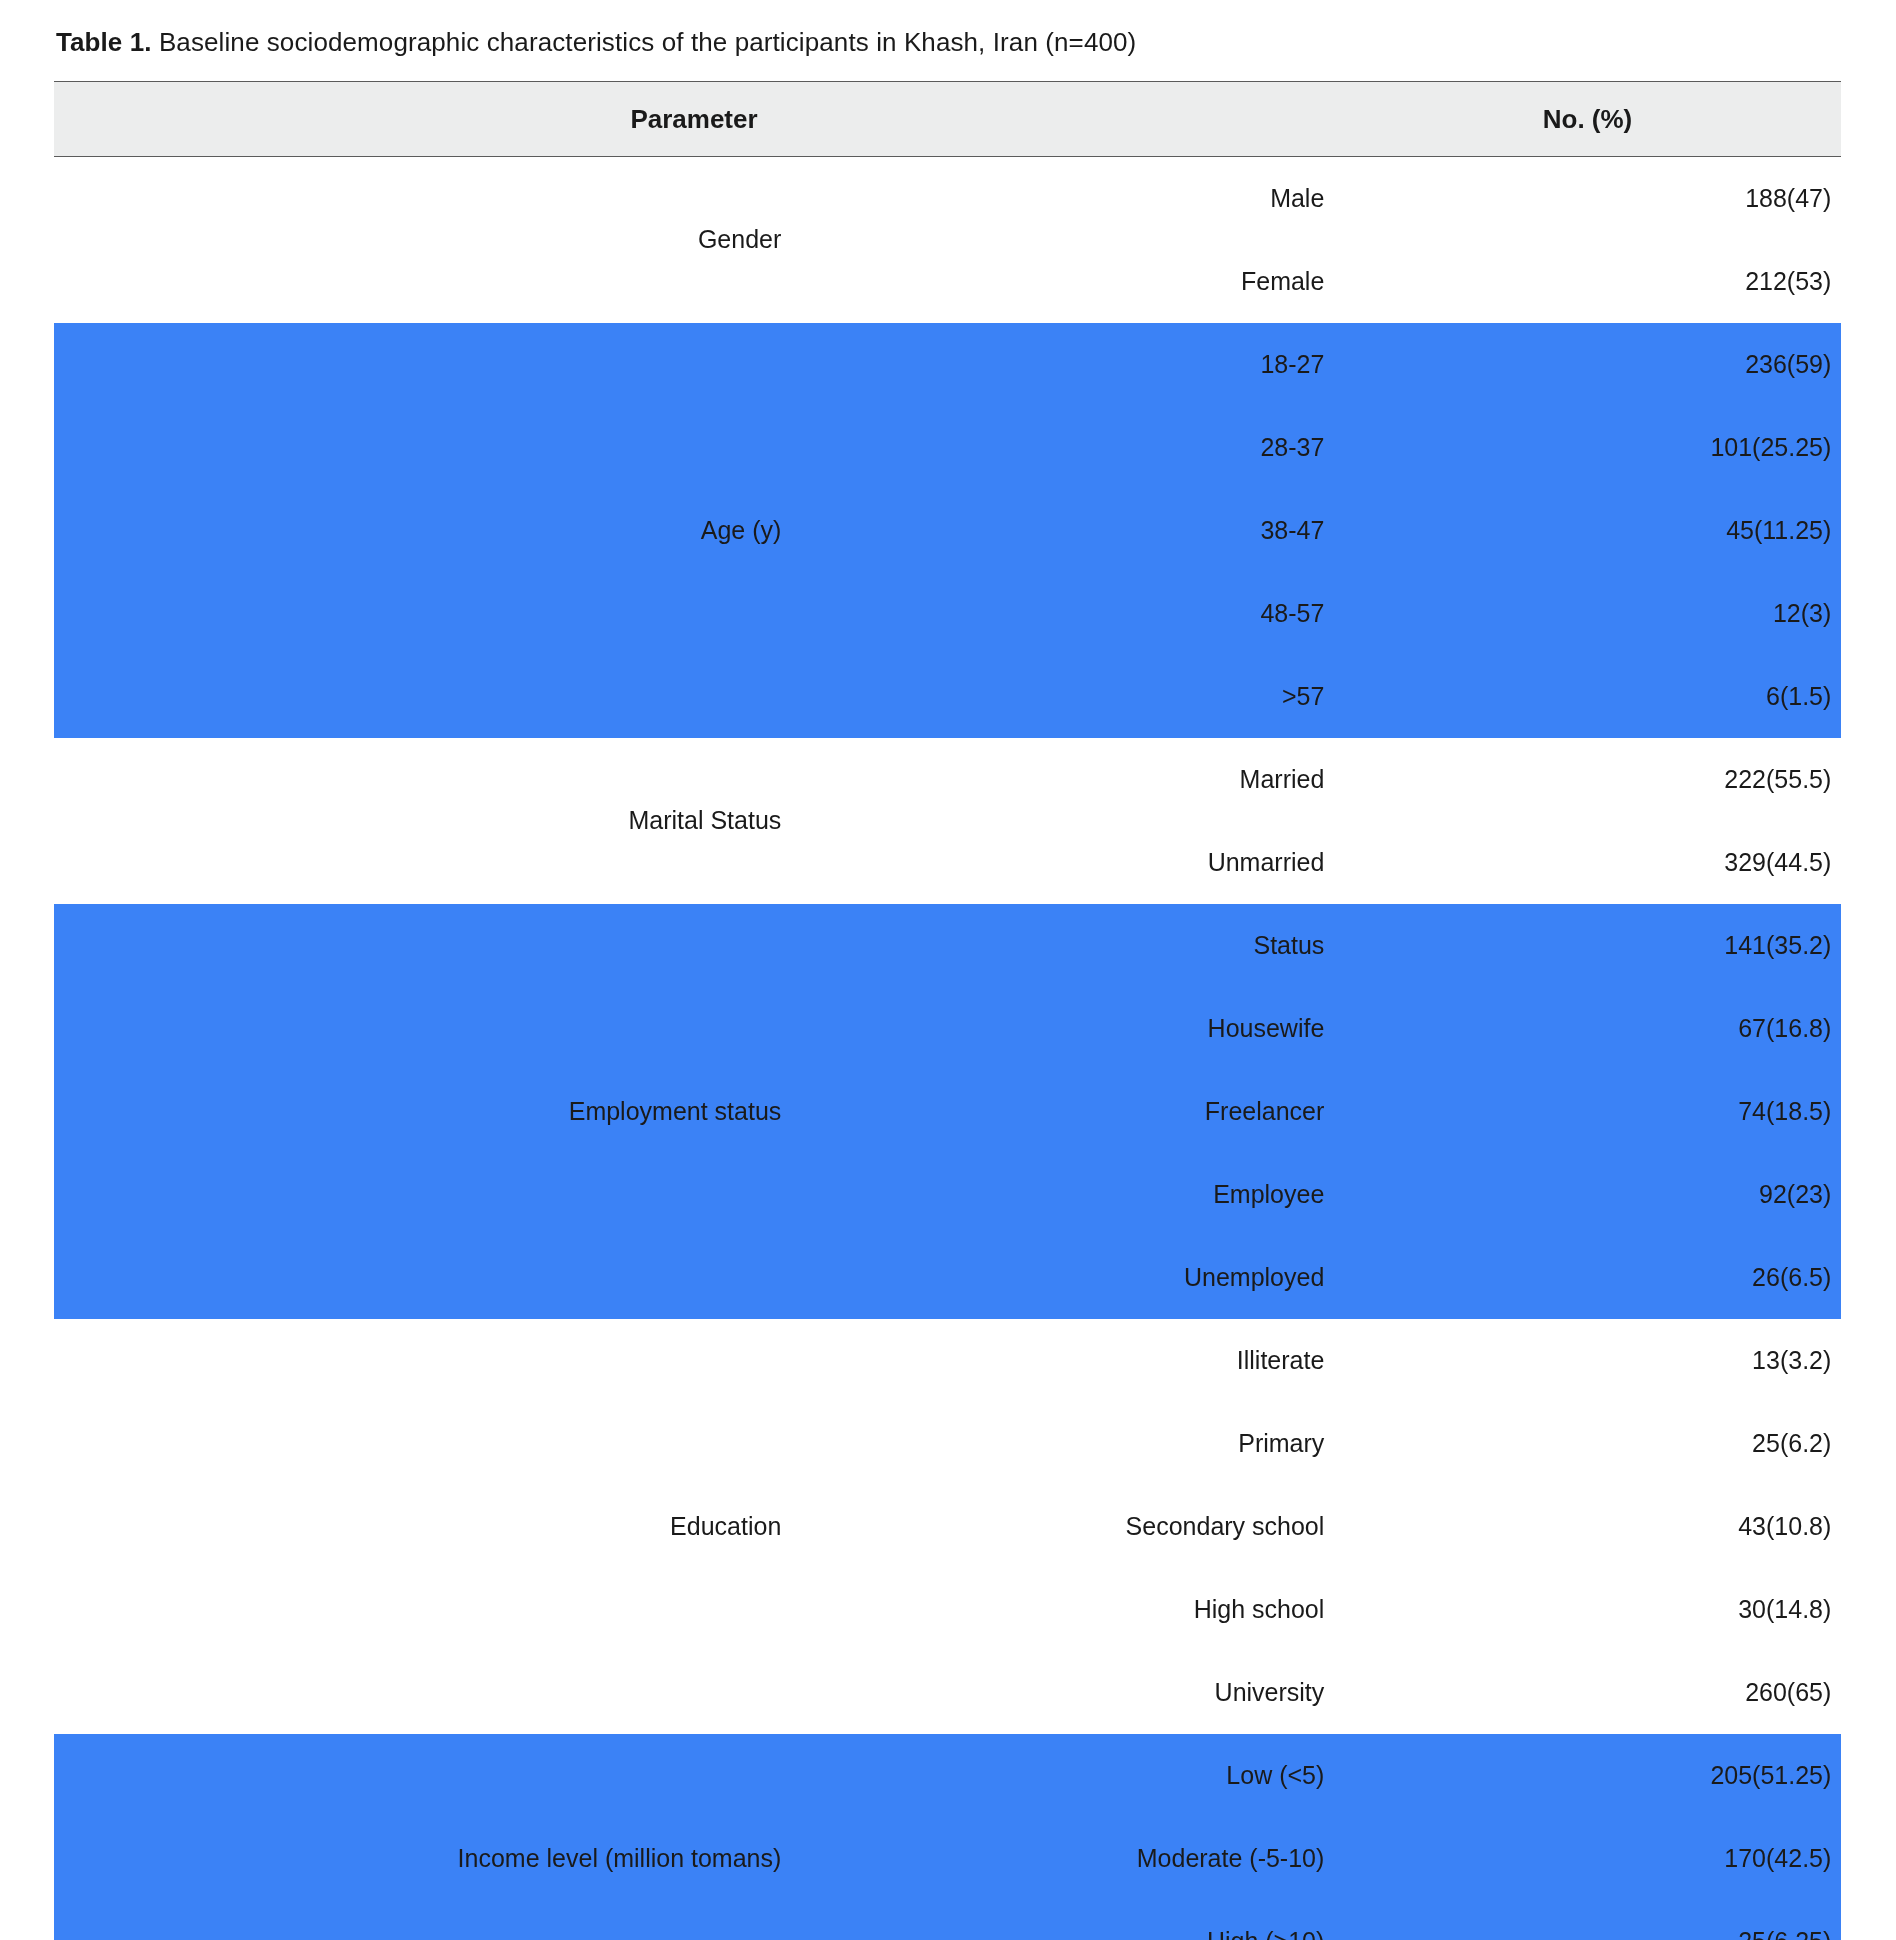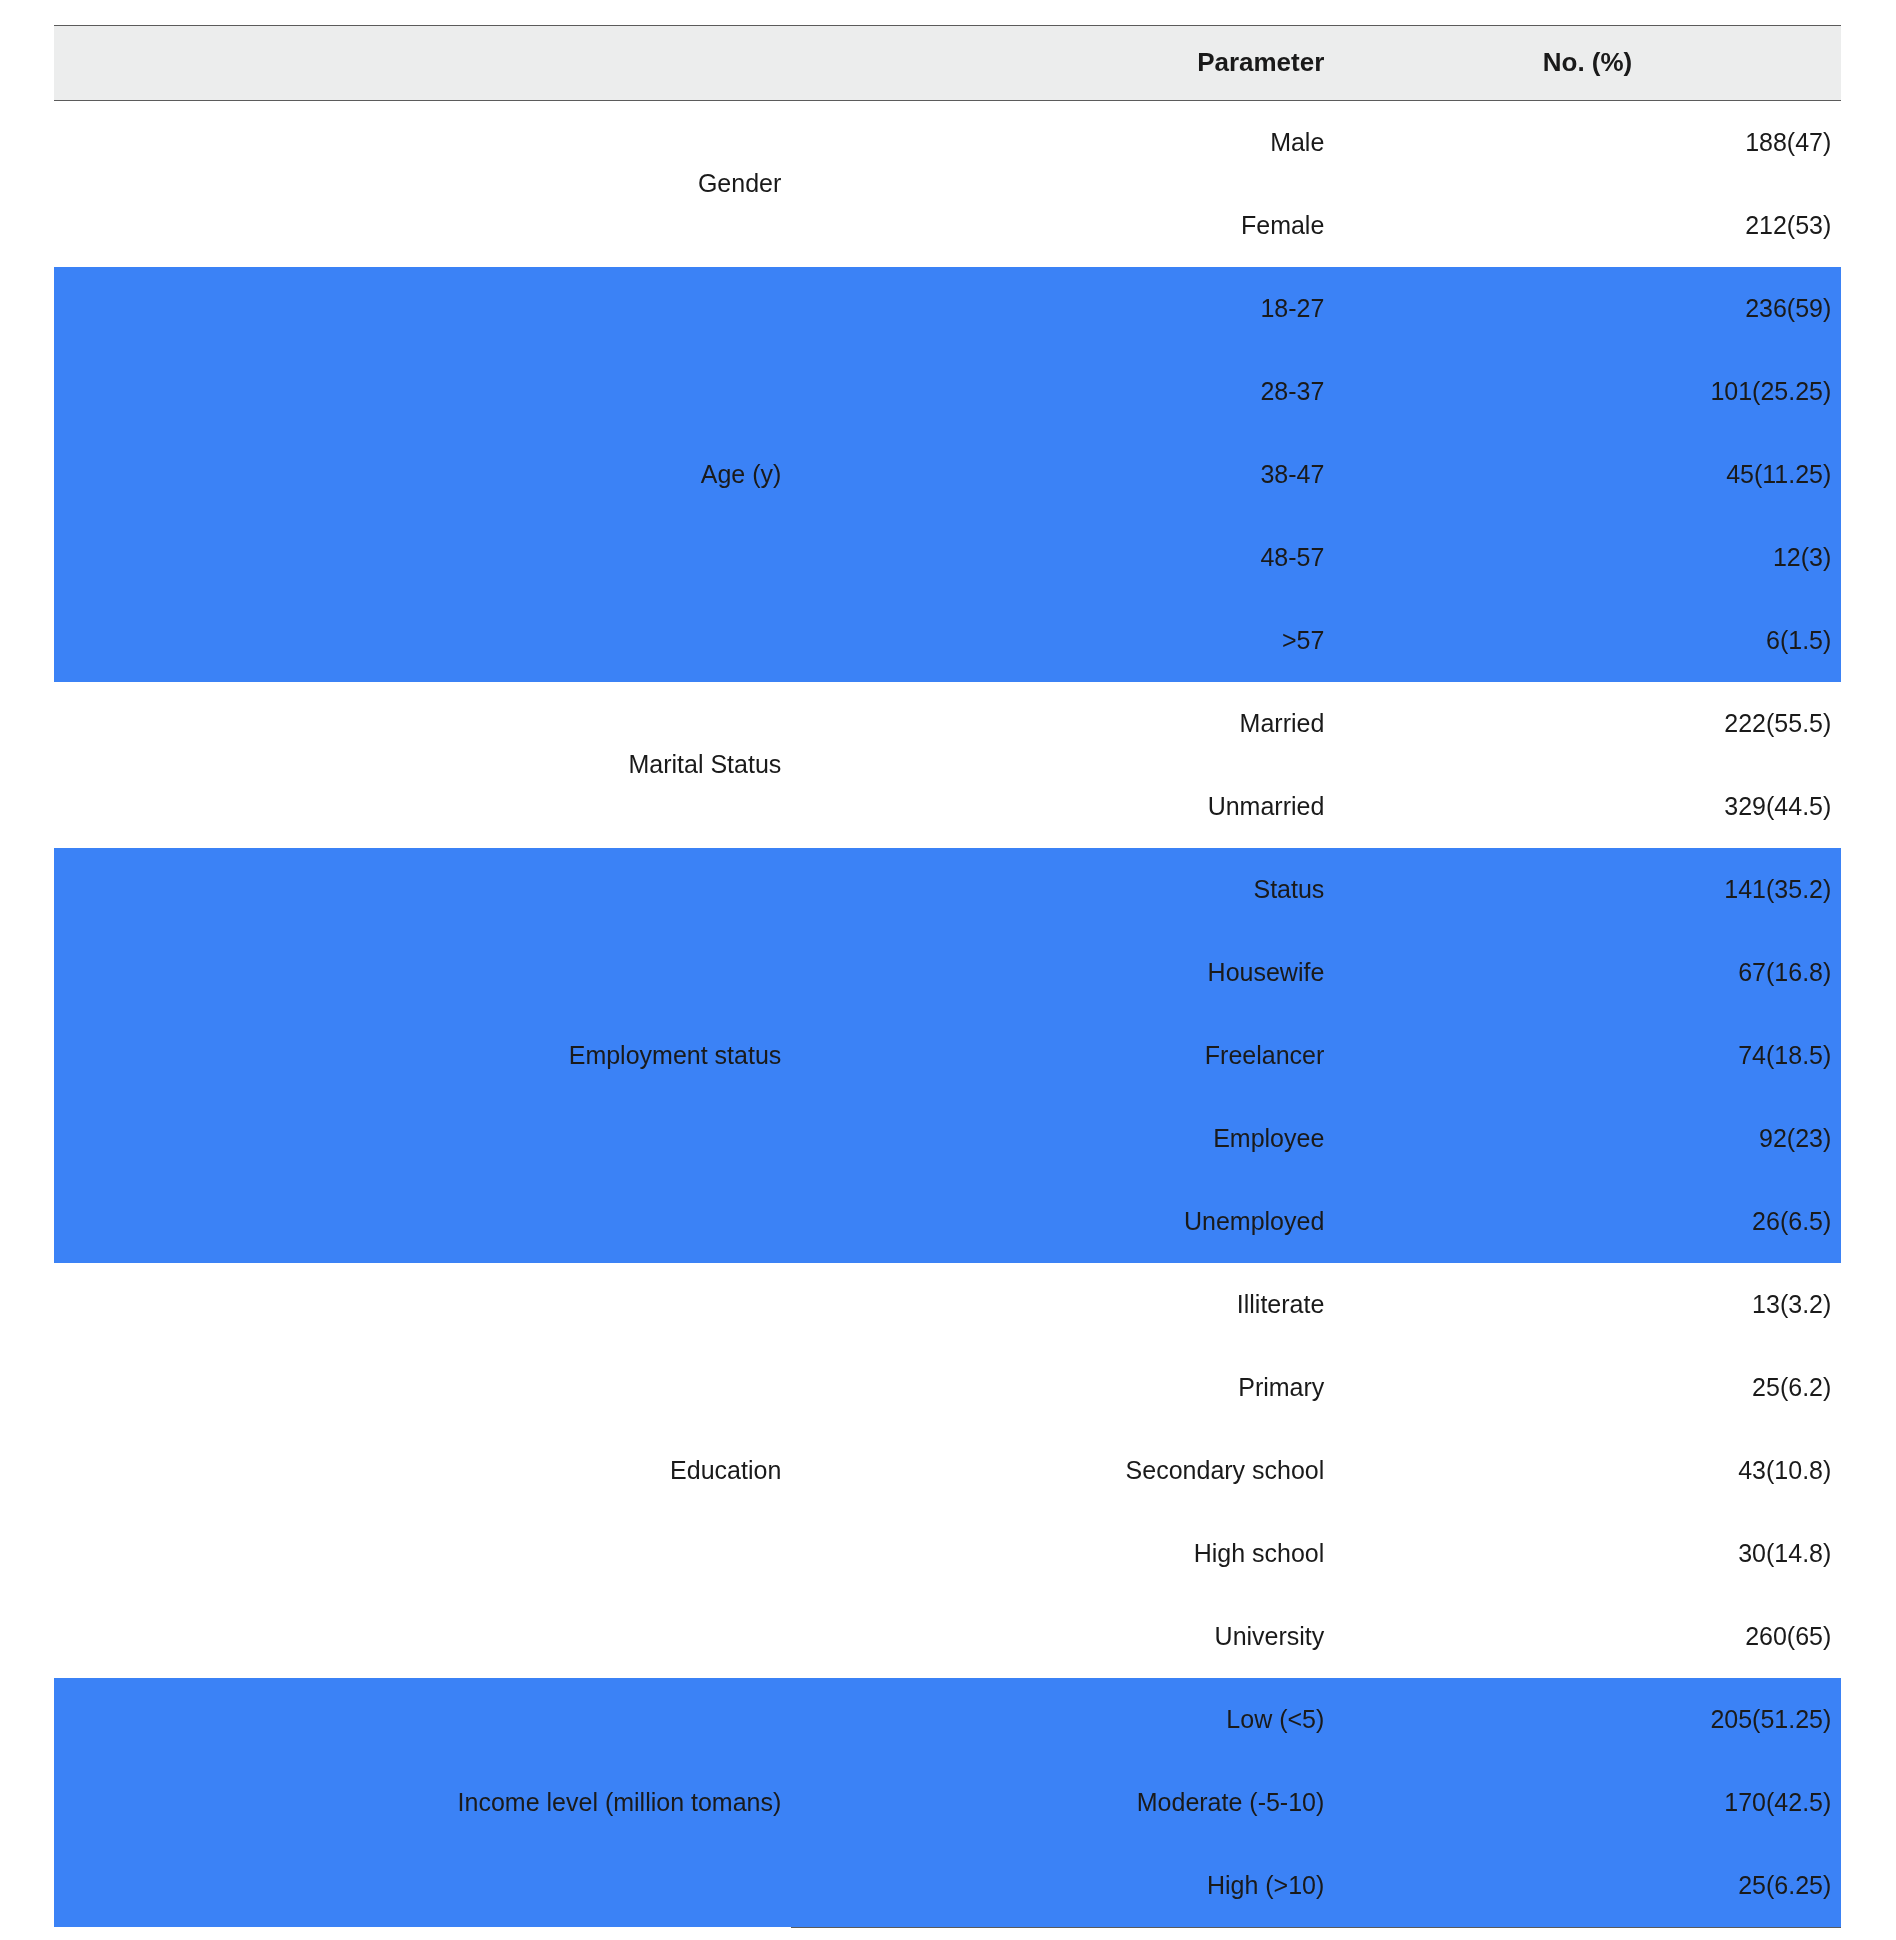--- a/index.html
+++ b/index.html
@@ -41,21 +41,21 @@
   table.t1 thead th {
     font-size: 26px;
     font-weight: bold;
     background: #eceded;
     padding: 21.3px 9.7px;
     text-align: center;
     border-top: 1.9px solid #5b5b5b;
     border-bottom: 1.9px solid #5b5b5b;
   }
   table.t1 thead th.th-param {
-    text-align: right;
+    text-align: center;
     margin-left: 16px;
   }
   table.t1 tbody td {
     font-size: 25px;
     padding: 27px 9.7px;
     text-align: right;
     vertical-align: middle;
     border: none;
   }
   table.t1 tbody tr.band td {
@@ -65,20 +65,23 @@
   }
   table.t1 tbody tr.last-row td {
     border-bottom: 1.9px solid #5b5b5b;
   }
 </style>
 </head>
 <body>
 
 <div class="page">
 
+  <p class="caption">
+    <span class="caption-label">Table 1.</span><span> Baseline sociodemographic characteristics of the participants in Khash, Iran (n=400)</span>
+  </p>
 
   <table class="t1">
     <colgroup>
       <col class="c1">
         <col class="c2">
         <col class="c3">
     </colgroup>
     <thead>
       <tr>
         <th class="th-param" colspan="2">Parameter</th>

